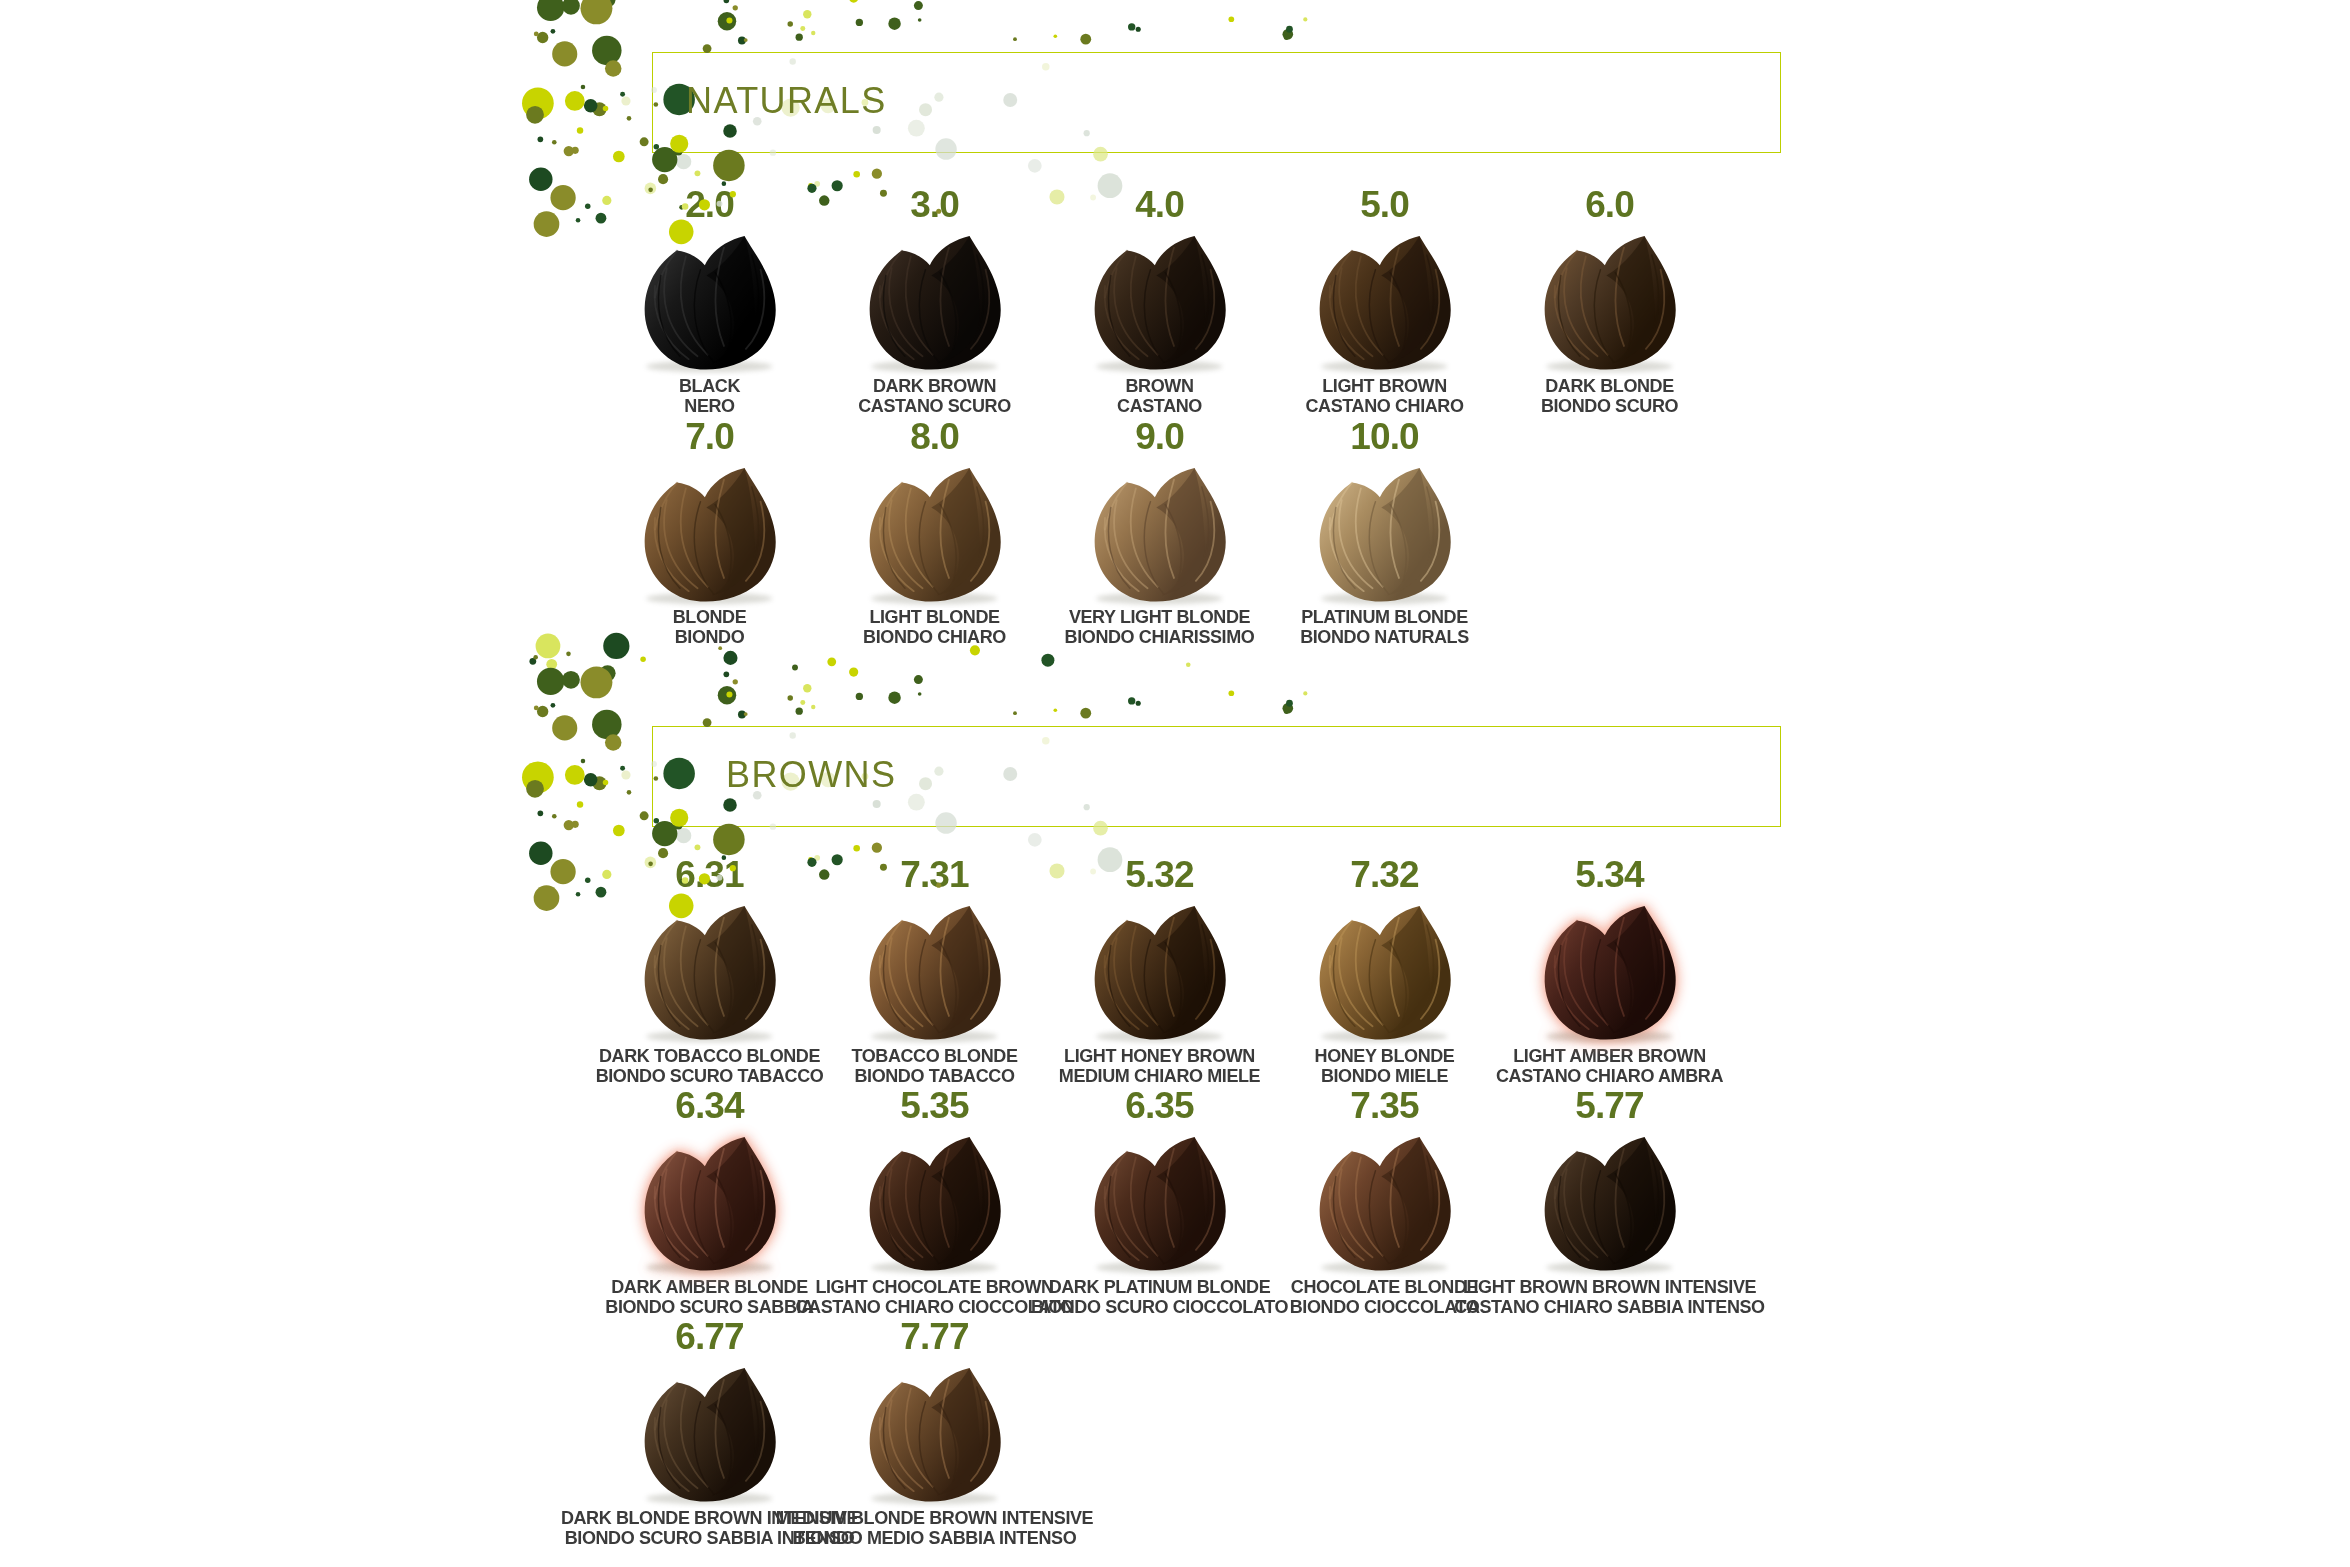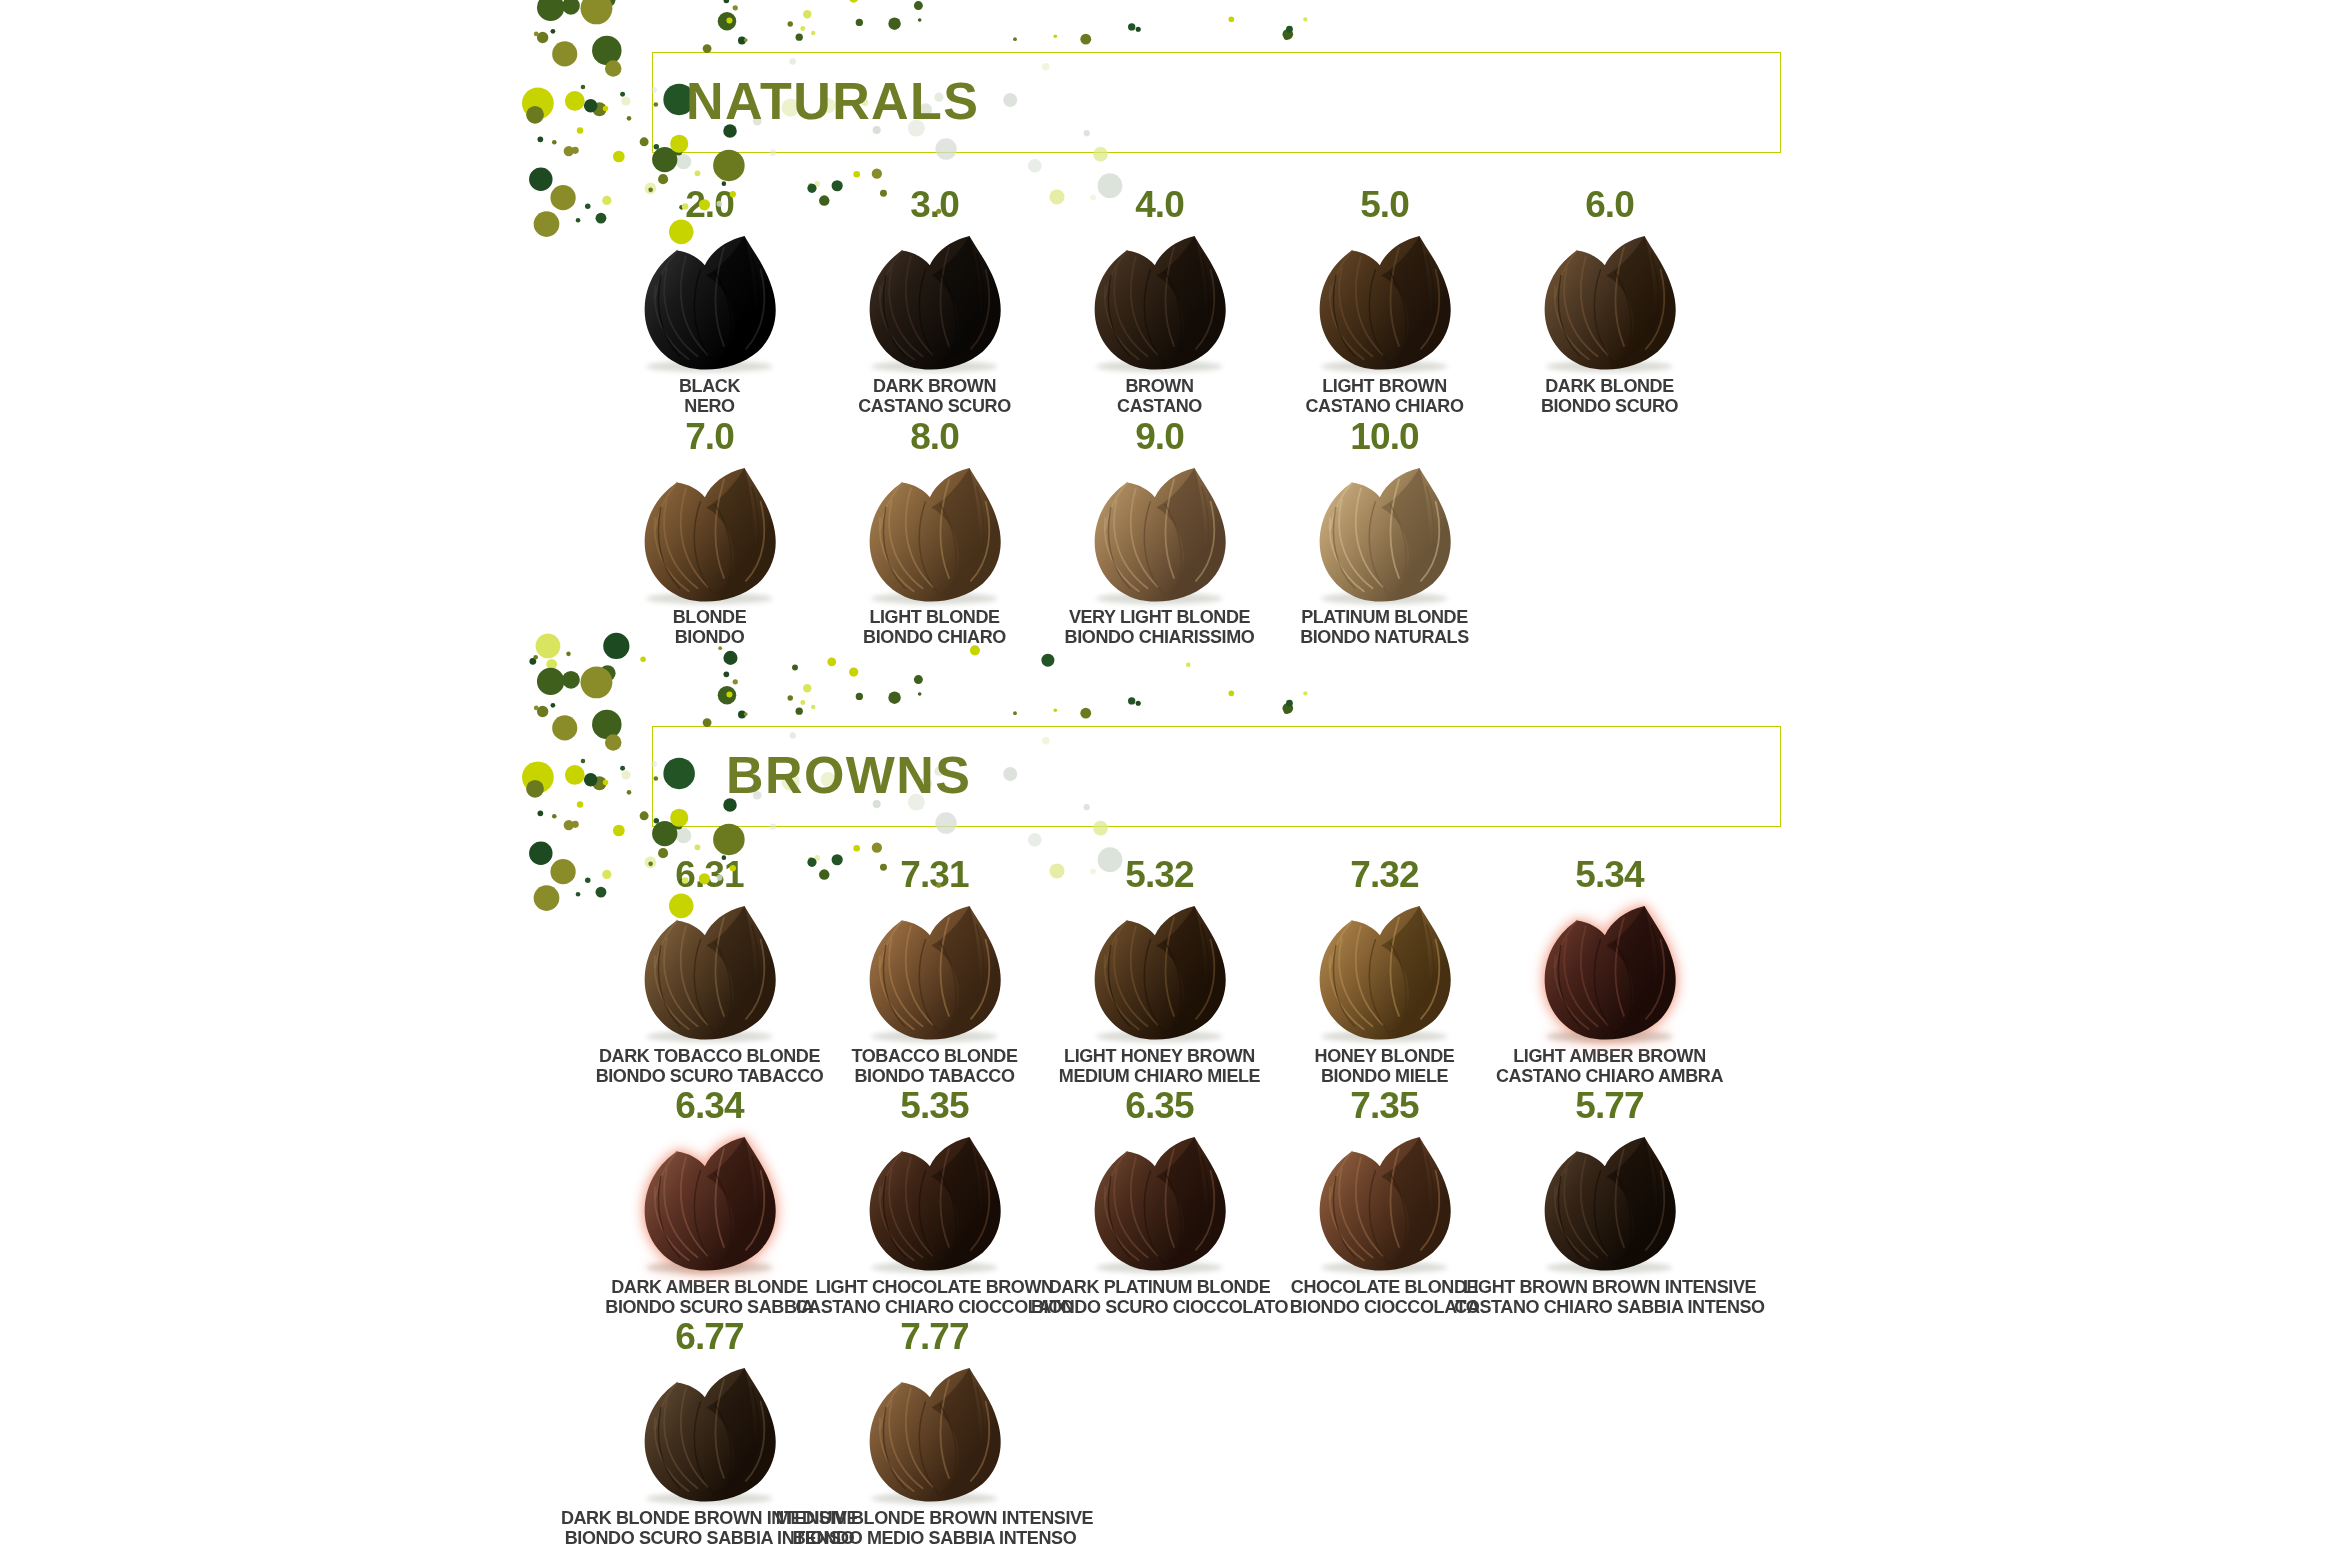--- a/index.html
+++ b/index.html
@@ -11,22 +11,22 @@
   .wrapper{position:relative;width:1212px;margin-left:597px;padding-top:18.4px;}
 
   
   .headerwrap{
     position:relative;margin-left:55px;width:1129px;height:101px;
     border:1.8px solid var(--accent-border,#bccf00);background:#ffffff;box-sizing:border-box;
   }
   .dots{position:absolute;left:-62px;top:-44px;width:771px;height:275px;overflow:visible;pointer-events:none;}
   .section-title{
     position:relative;z-index:2;display:block;
-    padding-left:33px;line-height:96px;font-size:52px;letter-spacing:1.4px;
-    color:var(--accent-title,#6f7d26);font-weight:700;
+    padding-left:33px;line-height:96px;font-size:36px;letter-spacing:1.4px;
+    color:var(--accent-title,#6f7d26);font-weight:400;
   }
 
   
   .grid{display:flex;flex-wrap:wrap;width:1125px;row-gap:9.2px;}
   .grid.naturals{margin-top:20px;}
   .grid.browns{margin-top:16.5px;}
   .headerwrap.browns-header{margin-top:99px;padding-left:40px;}
   .headerwrap.naturals-header{margin-top:34px;}
   .cell{width:225px;height:222px;display:flex;flex-direction:column;align-items:center;overflow:visible;}
   .code{

